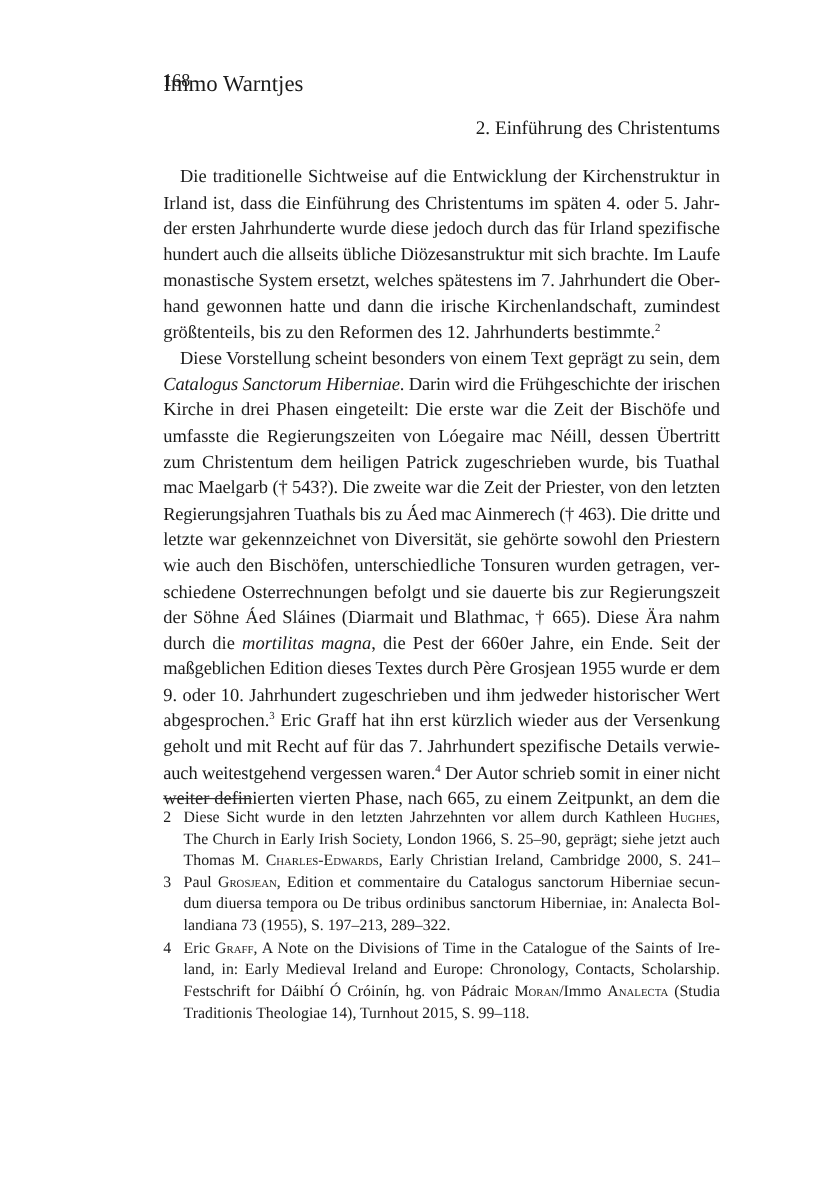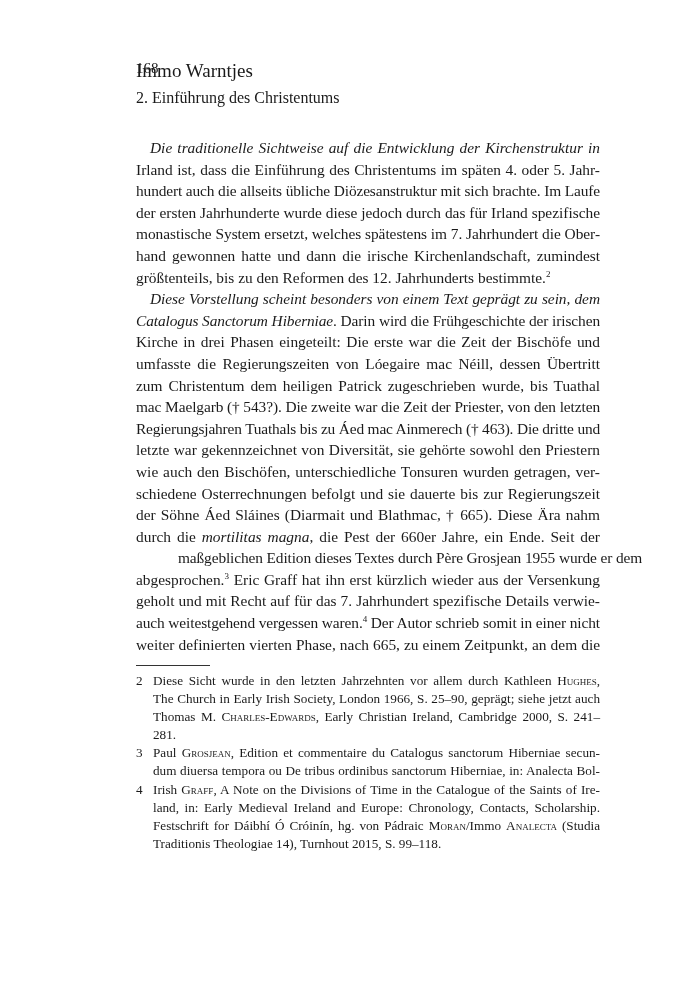--- a/index.html
+++ b/index.html
@@ -2,25 +2,25 @@
 <html><head>
 <meta charset="utf-8">
 <style>
   html, body { margin: 0; padding: 0; background: #ffffff; }
   body { width: 700px; height: 988px; position: relative; overflow: hidden; color: #1a1a1a;
          font-family: "Liberation Serif", "DejaVu Serif", serif; }
   .page { position: absolute; left: 0; top: 0; width: 648px; height: 988px; }
   .running-head { position: absolute; top: 60px; left: 136px; width: 464px; height: 20px; font-size: 15px; }
   .page-number { position: absolute; left: 0; top: 0; }
   .running-author { position: absolute; left: 0; width: 100%; top: 0; text-align: left; font-size: 19px; }
-  .section-title { position: absolute; top: 89px; left: 136px; width: 464px; text-align: left; font-size: 16px; }
+  .section-title { position: absolute; top: 99px; left: 136px; width: 464px; text-align: right; font-size: 16px; }
   .body-text { position: absolute; top: 137px; left: 136px; width: 464px; font-size: 15.4px; line-height: 21.6px; }
   .line { display: block; white-space: nowrap; text-align: justify; text-align-last: justify; height: 21.6px; overflow: visible; }
   .line.last { text-align-last: left; }
-  .line.indent { padding-left: 14px; font-style: italic; }
+  .line.indent { padding-left: 14px; }
   sup { font-size: 9px; line-height: 0; vertical-align: 6px; }
   .footnote-rule { position: absolute; top: 665px; left: 136px; width: 74px; height: 0; border-top: 1px solid #333; }
   .footnotes { position: absolute; top: 672px; left: 136px; width: 464px; font-size: 13.2px; line-height: 18.1px; }
   .fn { position: relative; padding-left: 17px; }
   .fn-num { position: absolute; left: 0; top: 0; }
   .fn .line { height: 18.1px; }
   .sc { font-variant: small-caps; }
   i { font-style: italic; }
 </style>
 </head>
@@ -33,65 +33,66 @@
     <span class="running-author">Immo Warntjes</span>
   </div>
 
   <div class="section-title">2. Einführung des Christentums</div>
 
   <div class="body-text">
 
     <div>
       <span class="line indent">Die traditionelle Sichtweise auf die Entwicklung der Kirchenstruktur in</span>
       <span class="line">Irland ist, dass die Einführung des Christentums im späten 4. oder 5. Jahr-</span>
+      <span class="line" style="letter-spacing: -0.00125px;">der ersten Jahrhunderte wurde diese jedoch durch das für Irland spezifische</span>
       <span class="line" style="letter-spacing: -0.129464px;">hundert auch die allseits übliche Diözesanstruktur mit sich brachte. Im Laufe</span>
-      <span class="line" style="letter-spacing: -0.00125px;">der ersten Jahrhunderte wurde diese jedoch durch das für Irland spezifische</span>
       <span class="line" style="letter-spacing: -0.0386402px;">monastische System ersetzt, welches spätestens im 7. Jahrhundert die Ober-</span>
       <span class="line">hand gewonnen hatte und dann die irische Kirchenlandschaft, zumindest</span>
       <span class="line last"><span>größtenteils, bis zu den Reformen des 12. Jahrhunderts bestimmte.</span><sup>2</sup></span>
     </div>
 
     <div>
       <span class="line indent" style="letter-spacing: -0.0341109px;">Diese Vorstellung scheint besonders von einem Text geprägt zu sein, dem</span>
       <span class="line" style="letter-spacing: -0.102312px;"><i>Catalogus Sanctorum Hiberniae</i><span>. Darin wird die Frühgeschichte der irischen</span></span>
       <span class="line">Kirche in drei Phasen eingeteilt: Die erste war die Zeit der Bischöfe und</span>
       <span class="line">umfasste die Regierungszeiten von Lóegaire mac Néill, dessen Übertritt</span>
       <span class="line">zum Christentum dem heiligen Patrick zugeschrieben wurde, bis Tuathal</span>
       <span class="line" style="letter-spacing: -0.0999178px;">mac Maelgarb († 543?). Die zweite war die Zeit der Priester, von den letzten</span>
       <span class="line" style="letter-spacing: -0.175887px;">Regierungsjahren Tuathals bis zu Áed mac Ainmerech († 463). Die dritte und</span>
       <span class="line">letzte war gekennzeichnet von Diversität, sie gehörte sowohl den Priestern</span>
       <span class="line">wie auch den Bischöfen, unterschiedliche Tonsuren wurden getragen, ver-</span>
       <span class="line">schiedene Osterrechnungen befolgt und sie dauerte bis zur Regierungszeit</span>
       <span class="line">der Söhne Áed Sláines (Diarmait und Blathmac, † 665). Diese Ära nahm</span>
       <span class="line"><span>durch die </span>​<i>mortilitas magna</i><span>, die Pest der 660er Jahre, ein Ende. Seit der</span></span>
-      <span class="line" style="letter-spacing: -0.125651px; margin-left: 42px;">maßgeblichen Edition dieses Textes durch Père Grosjean 1955 wurde er dem</span>
+      <span class="line" style="letter-spacing: -0.125651px;">maßgeblichen Edition dieses Textes durch Père Grosjean 1955 wurde er dem</span>
+      <span class="line">9. oder 10. Jahrhundert zugeschrieben und ihm jedweder historischer Wert</span>
       <span class="line"><span>abgesprochen.</span><sup>3</sup><span> Eric Graff hat ihn erst kürzlich wieder aus der Versenkung</span></span>
       <span class="line">geholt und mit Recht auf für das 7. Jahrhundert spezifische Details verwie-</span>
       <span class="line" style="letter-spacing: -0.109375px;"><span>auch weitestgehend vergessen waren.</span><sup>4</sup><span> Der Autor schrieb somit in einer nicht</span></span>
       <span class="line">weiter definierten vierten Phase, nach 665, zu einem Zeitpunkt, an dem die</span>
     </div>
   </div>
 
   <div class="footnote-rule"></div>
 
   <div class="footnotes">
     <div class="fn">
       <span class="fn-num">2</span>
       <span class="line"><span>Diese Sicht wurde in den letzten Jahrzehnten vor allem durch Kathleen </span><span class="sc">Hughes</span><span>,</span></span>
       <span class="line">The Church in Early Irish Society, London 1966, S. 25–90, geprägt; siehe jetzt auch</span>
       <span class="line"><span>Thomas M. </span><span class="sc">Charles-Edwards</span><span>, Early Christian Ireland, Cambridge 2000, S. 241–</span></span>
-      <span class="line last">281.</span>
     </div>
     <div class="fn">
       <span class="fn-num">3</span>
       <span class="line" style="letter-spacing: -0.000202922px;"><span>Paul </span><span class="sc">Grosjean</span><span>, Edition et commentaire du Catalogus sanctorum Hiberniae secun-</span></span>
       <span class="line">dum diuersa tempora ou De tribus ordinibus sanctorum Hiberniae, in: Analecta Bol-</span>
+      <span class="line last">landiana 73 (1955), S. 197–213, 289–322.</span>
     </div>
     <div class="fn">
       <span class="fn-num">4</span>
-      <span class="line" style="letter-spacing: -0.000190549px;"><span>Irish </span><span class="sc">Graff</span><span>, A Note on the Divisions of Time in the Catalogue of the Saints of Ire-</span></span>
+      <span class="line" style="letter-spacing: -0.000190549px;"><span>Eric </span><span class="sc">Graff</span><span>, A Note on the Divisions of Time in the Catalogue of the Saints of Ire-</span></span>
       <span class="line">land, in: Early Medieval Ireland and Europe: Chronology, Contacts, Scholarship.</span>
       <span class="line" style="word-spacing: 0.0015625px;"><span>Festschrift for Dáibhí Ó Cróinín, hg. von Pádraic </span><span class="sc">Moran</span><span>/Immo </span><span class="sc">Analecta</span><span> (Studia</span></span>
       <span class="line last">Traditionis Theologiae 14), Turnhout 2015, S. 99–118.</span>
     </div>
   </div>
 
 </div>
 
 </body></html>

